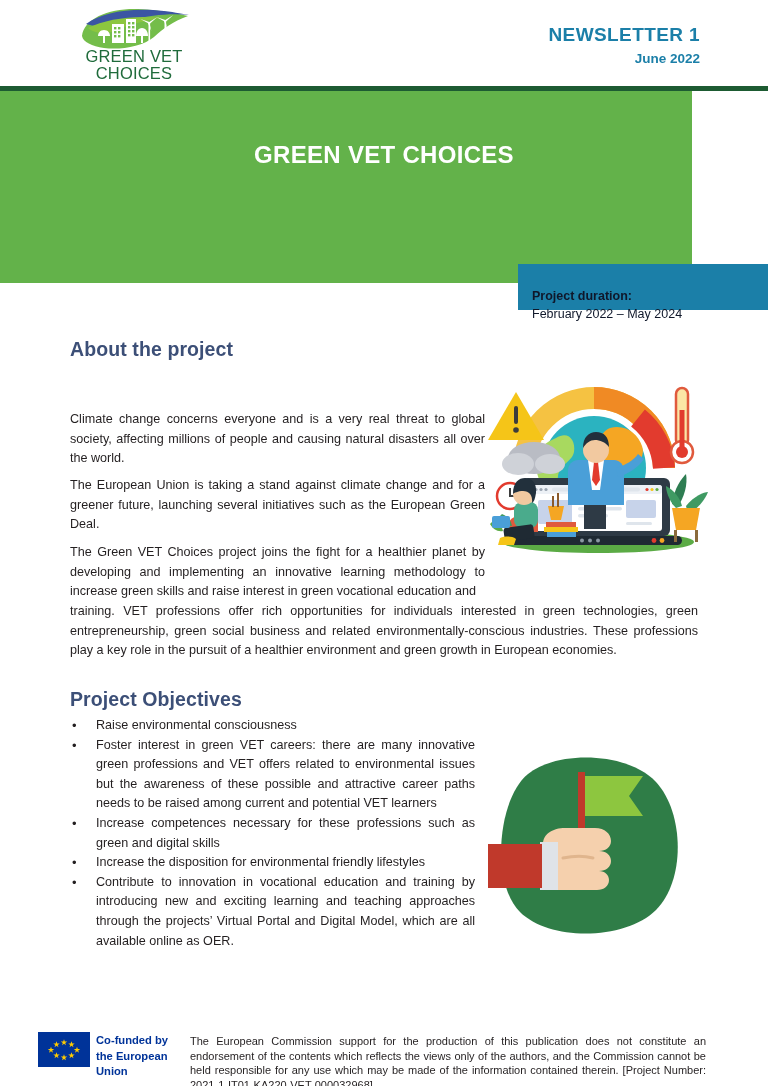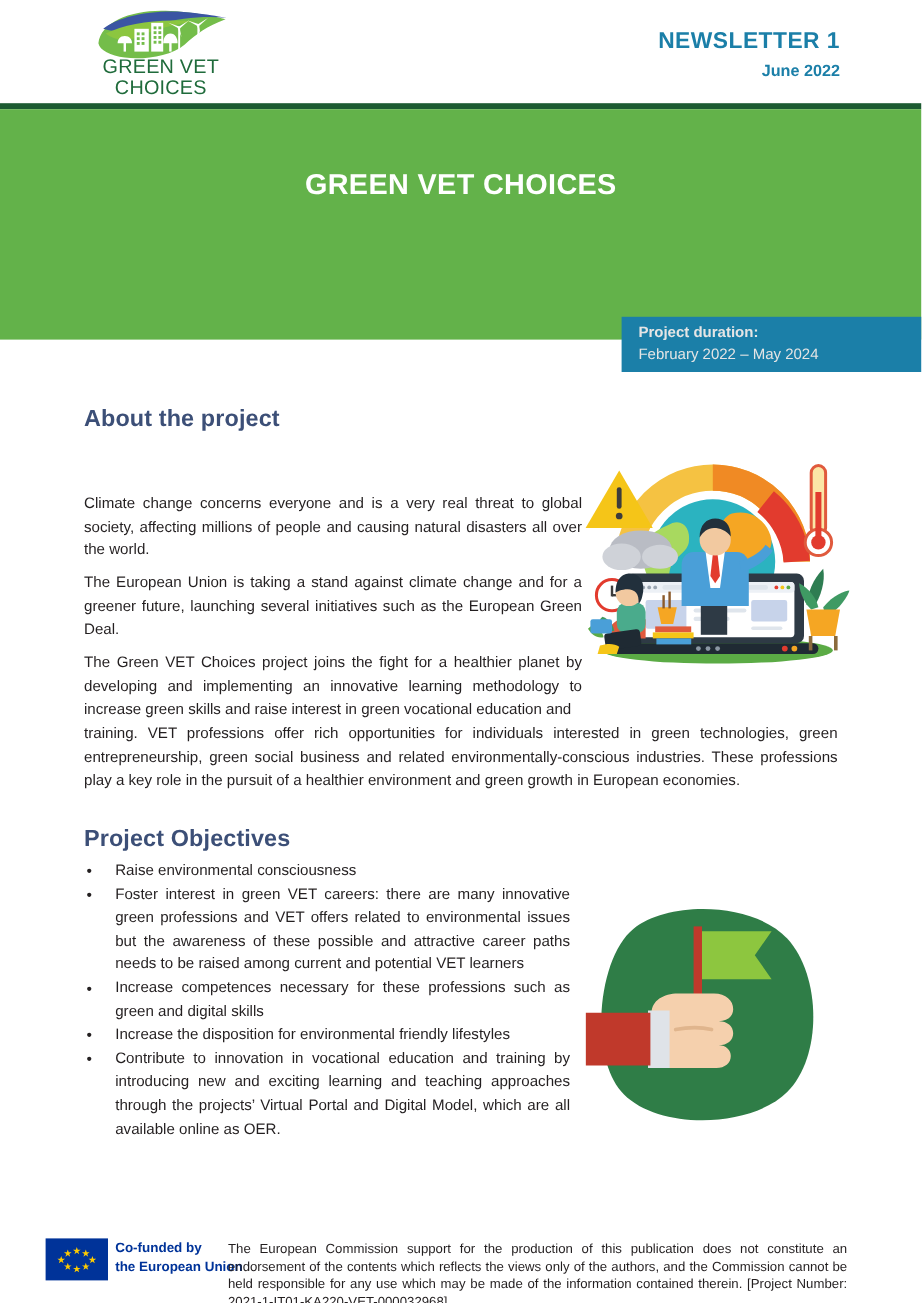--- a/index.html
+++ b/index.html
@@ -75,23 +75,24 @@
   
   .banner-topbar {
     position: absolute;
     left: 0; top: 86px;
     width: 768px; height: 5px;
     background: #1d5b32;
   }
   .banner {
     position: absolute;
     left: 0; top: 91px;
-    width: 768px;
+    width: 656px;
     height: 192px;
     background: #63b24a;
+    padding-left: 36px;
   }
   .banner-title {
     position: absolute;
     left: 0; top: 50px;
     width: 768px;
     text-align: center;
     color: #ffffff;
     font-weight: bold;
     font-size: 24px;
     letter-spacing: 0.3px;
@@ -106,22 +107,22 @@
     font-size: 16.5px;
     line-height: 29px;
   }
   .duration-badge {
     position: absolute;
     left: 518px;
     top: 264px;
     width: 250px;
     height: 46px;
     background: #1b7fa8;
-    color: #e5e5e5;
-    padding: 5px 0 0 14px;
+    color: #0f172a;
+    padding: 24px 0 0 14px;
     box-sizing: border-box;
   }
   .duration-label {
     font-weight: bold;
     font-size: 12.5px;
     line-height: 17px;
   }
   .duration-value {
     font-size: 12.5px;
     line-height: 18px;
@@ -211,21 +212,20 @@
     position: absolute;
     left: 0; top: 1014px;
     width: 768px;
     height: 72px;
   }
   .eu-logo {
     position: absolute;
     left: 38px; top: 18px;
     width: 145px;
     height: 38px;
-    padding-left: 32px;
   }
   .eu-flag {
     position: absolute;
     left: 0; top: 0;
     width: 52px; height: 35px;
     background: #003399;
   }
   .eu-caption {
     position: absolute;
     left: 58px; top: 1px;

